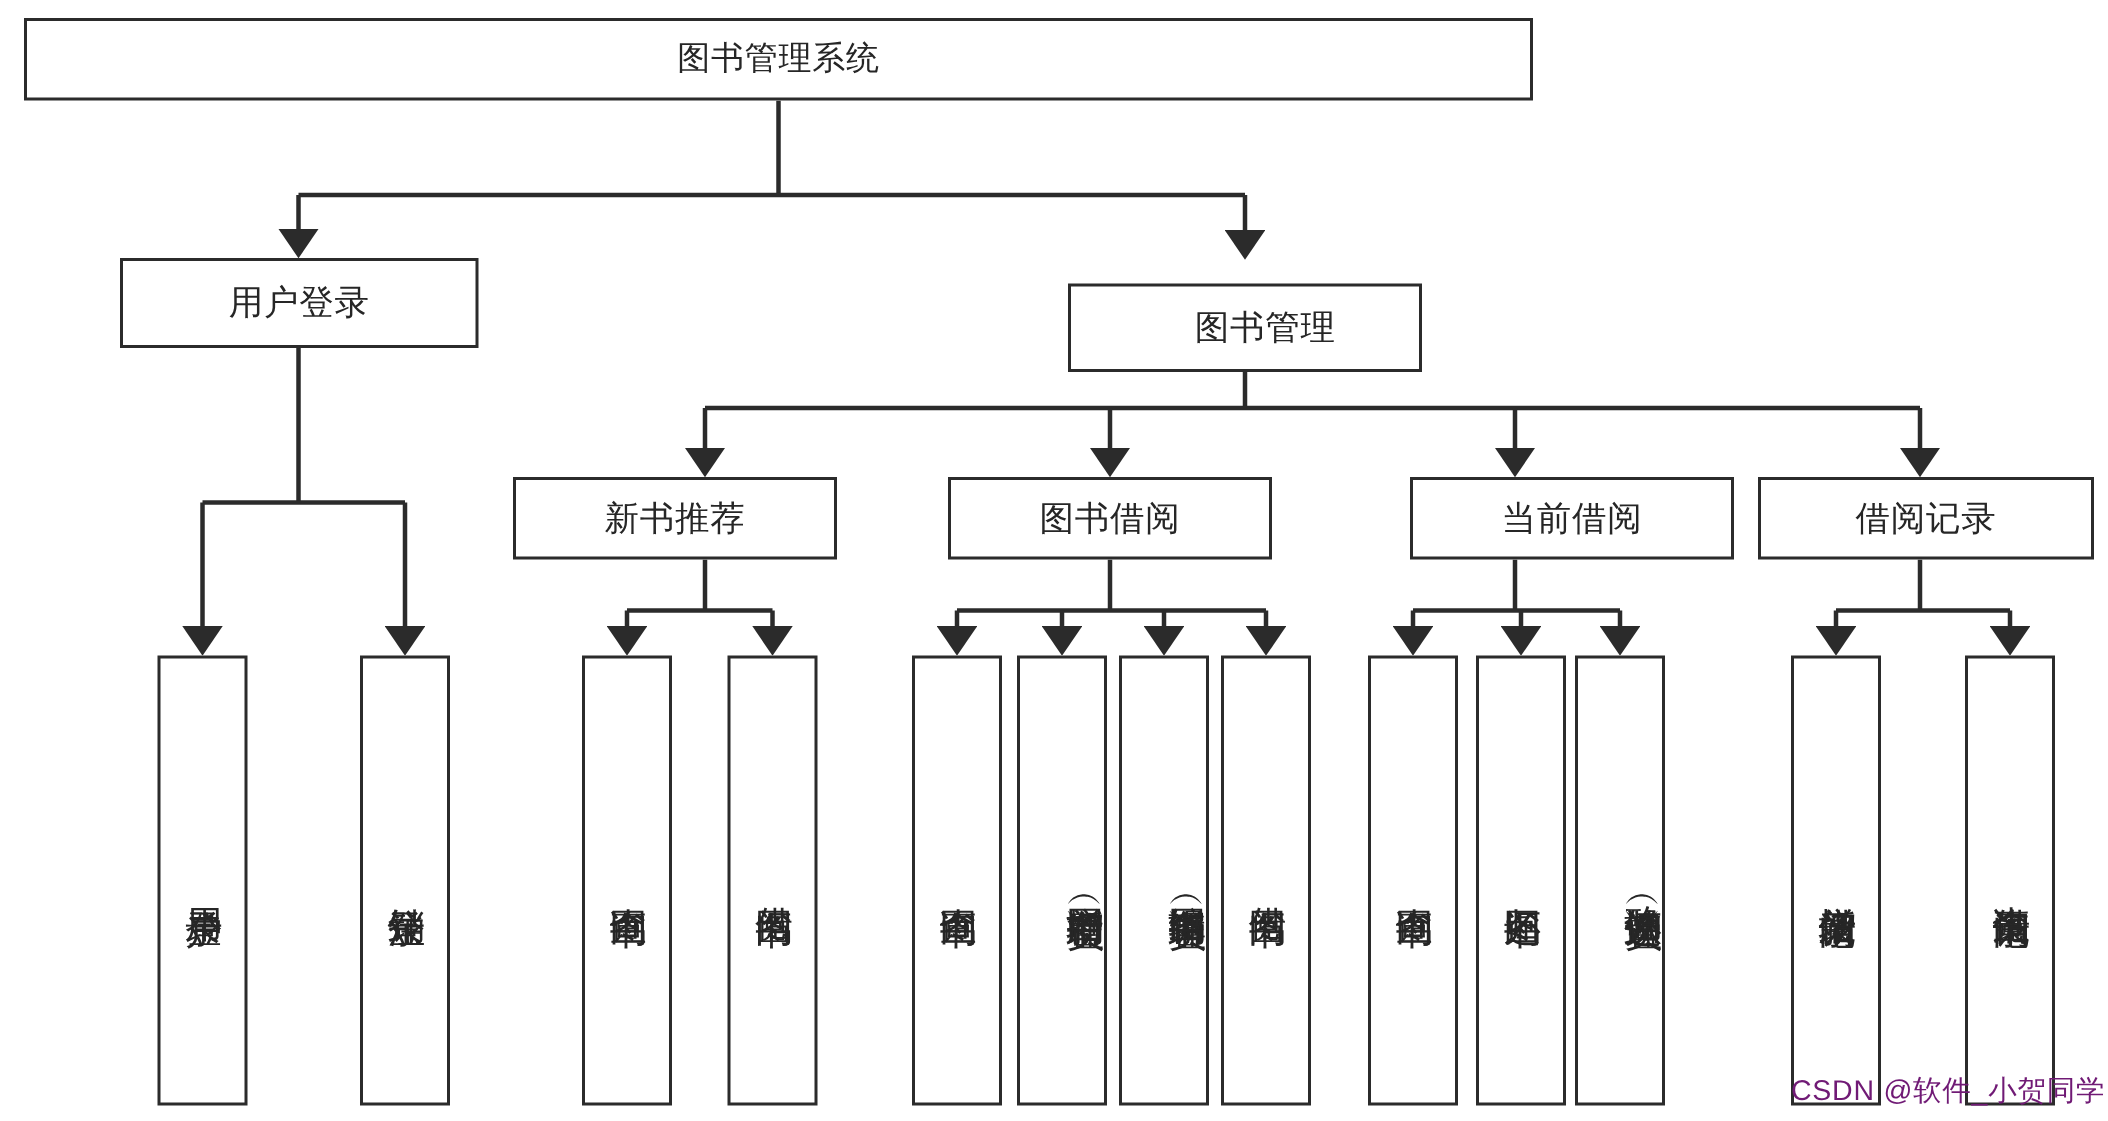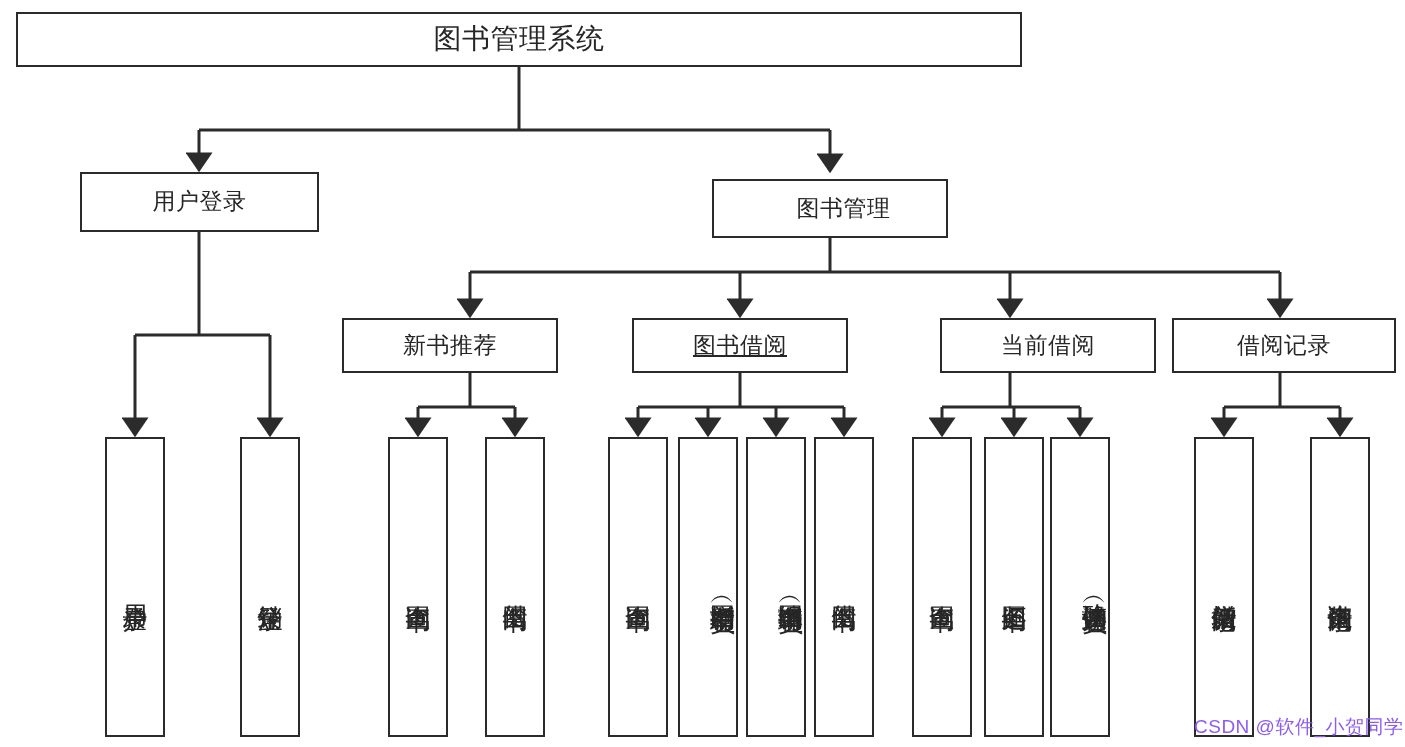--- a/index.html
+++ b/index.html
@@ -34,40 +34,40 @@
     align-items: center;
     justify-content: center;
     color: #262626;
   }
   .node-h {
     font-size: 23px;
     letter-spacing: 0.5px;
     line-height: 1.1;
     white-space: nowrap;
   }
-  .node-root .node-label { font-size: 28px; }
+  .node-root .node-label { font-size: 22px; }
   .node-v {
     writing-mode: vertical-rl;
     text-orientation: upright;
   }
   .node-v .node-label {
     writing-mode: vertical-rl;
     text-orientation: upright;
     font-size: 25px;
     line-height: 1.08;
     letter-spacing: 1px;
     text-align: center;
     display: block;
   }
   .node-v.align-top { align-items: flex-start; }
   .node-v.align-top .node-label { padding-top: 2px; }
   .watermark {
     position: absolute;
     font-size: 19px;
-    color: #8b5cf6;
+    color: #701a75;
     white-space: nowrap;
     letter-spacing: 0.5px;
     pointer-events: none;
   }
 </style>
 </head>
 <body>
 
 <div id="diagram-root">
 
@@ -124,29 +124,29 @@
   </svg>
 
   <div class="node node-h node-root" style="left:16px; top:12px; width:1006px; height:55px;">
     <span class="node-label">图书管理系统</span>
   </div>
 
   <div class="node node-h" style="left:80px; top:172px; width:239px; height:60px;">
     <span class="node-label">用户登录</span>
   </div>
 
-  <div class="node node-h" style="left:712px; top:179px; width:236px; height:59px;padding-left:27px;">
+  <div class="node node-h" style="left:712px; top:189px; width:236px; height:59px;padding-left:27px;">
     <span class="node-label">图书管理</span>
   </div>
 
   <div class="node node-h" style="left:342px; top:318px; width:216px; height:55px;">
     <span class="node-label">新书推荐</span>
   </div>
 
-  <div class="node node-h" style="left:632px; top:318px; width:216px; height:55px;text-decoration:underline;">
+  <div class="node node-h" style="left:632px; top:318px; width:216px; height:55px;">
     <span class="node-label">图书借阅</span>
   </div>
 
   <div class="node node-h" style="left:940px; top:318px; width:216px; height:55px;">
     <span class="node-label">当前借阅</span>
   </div>
 
   <div class="node node-h" style="left:1172px; top:318px; width:224px; height:55px;">
     <span class="node-label">借阅记录</span>
   </div>

